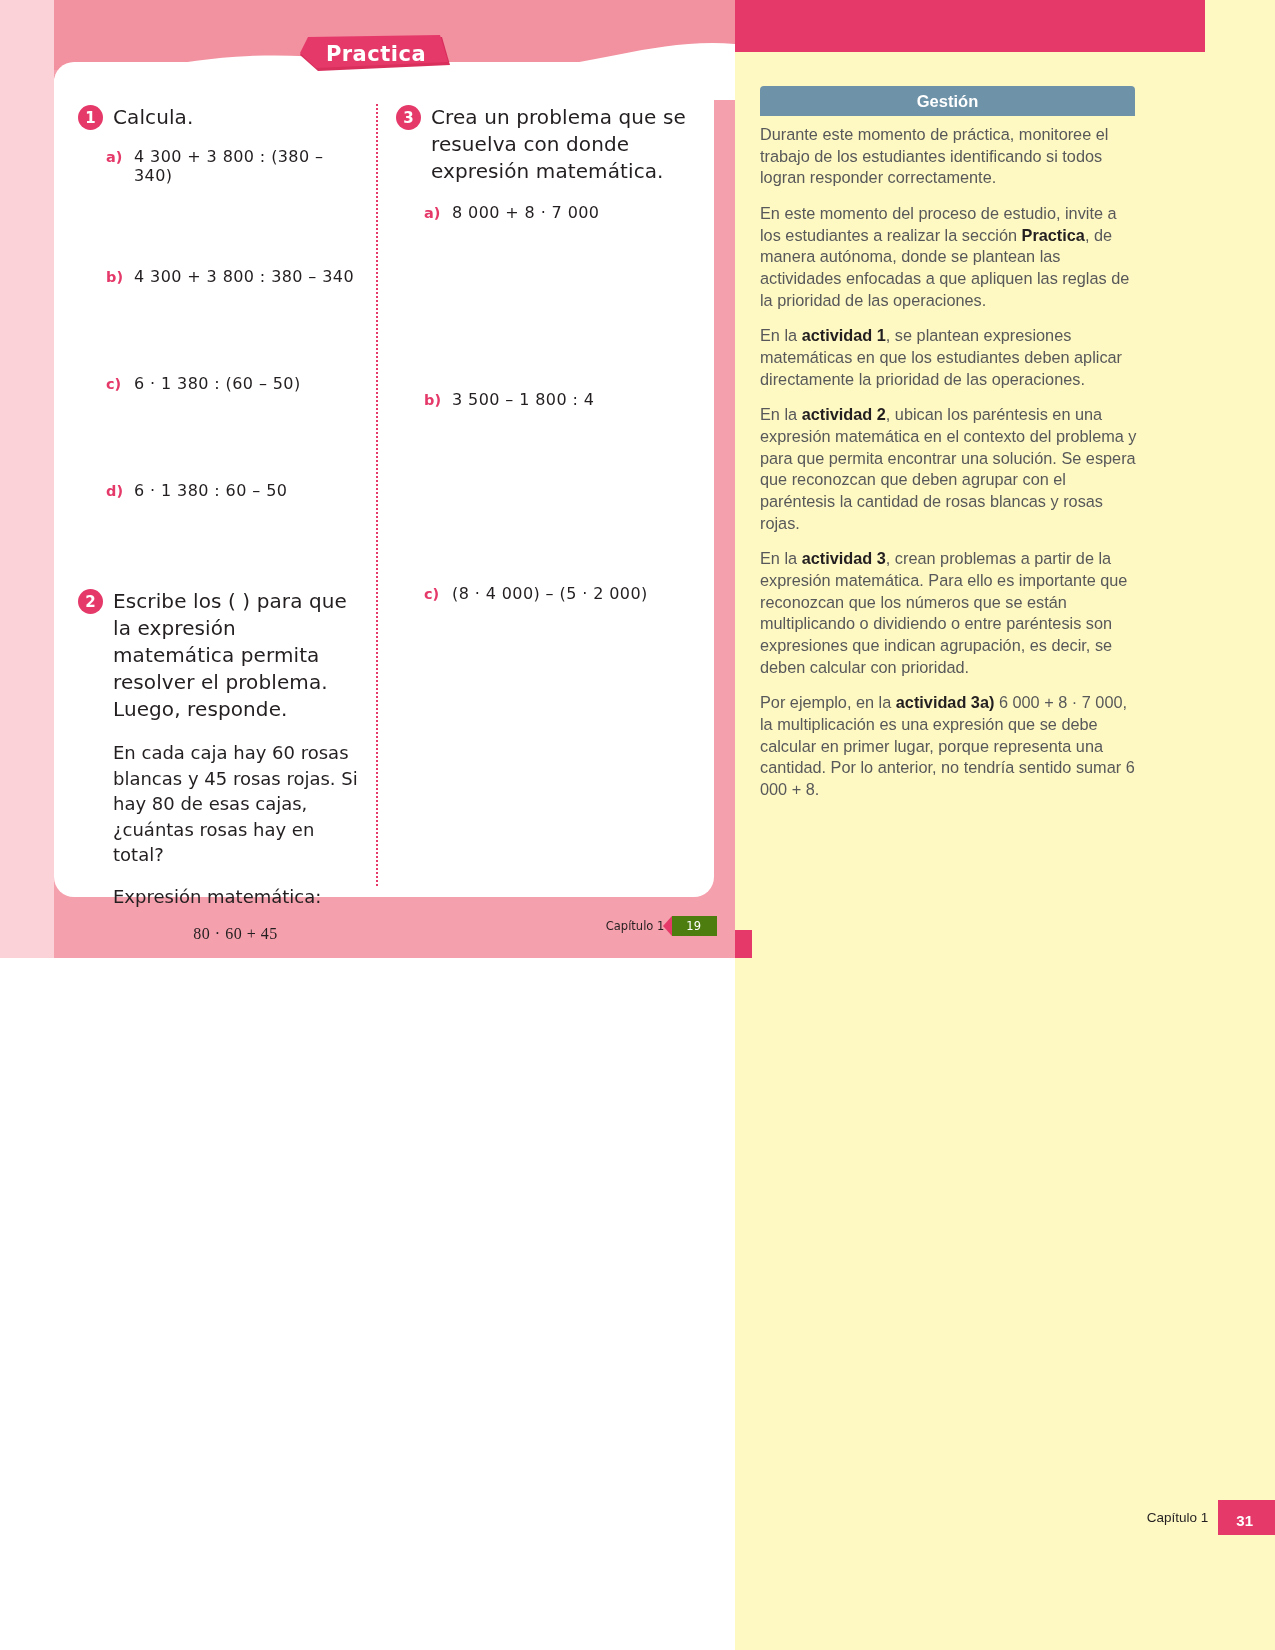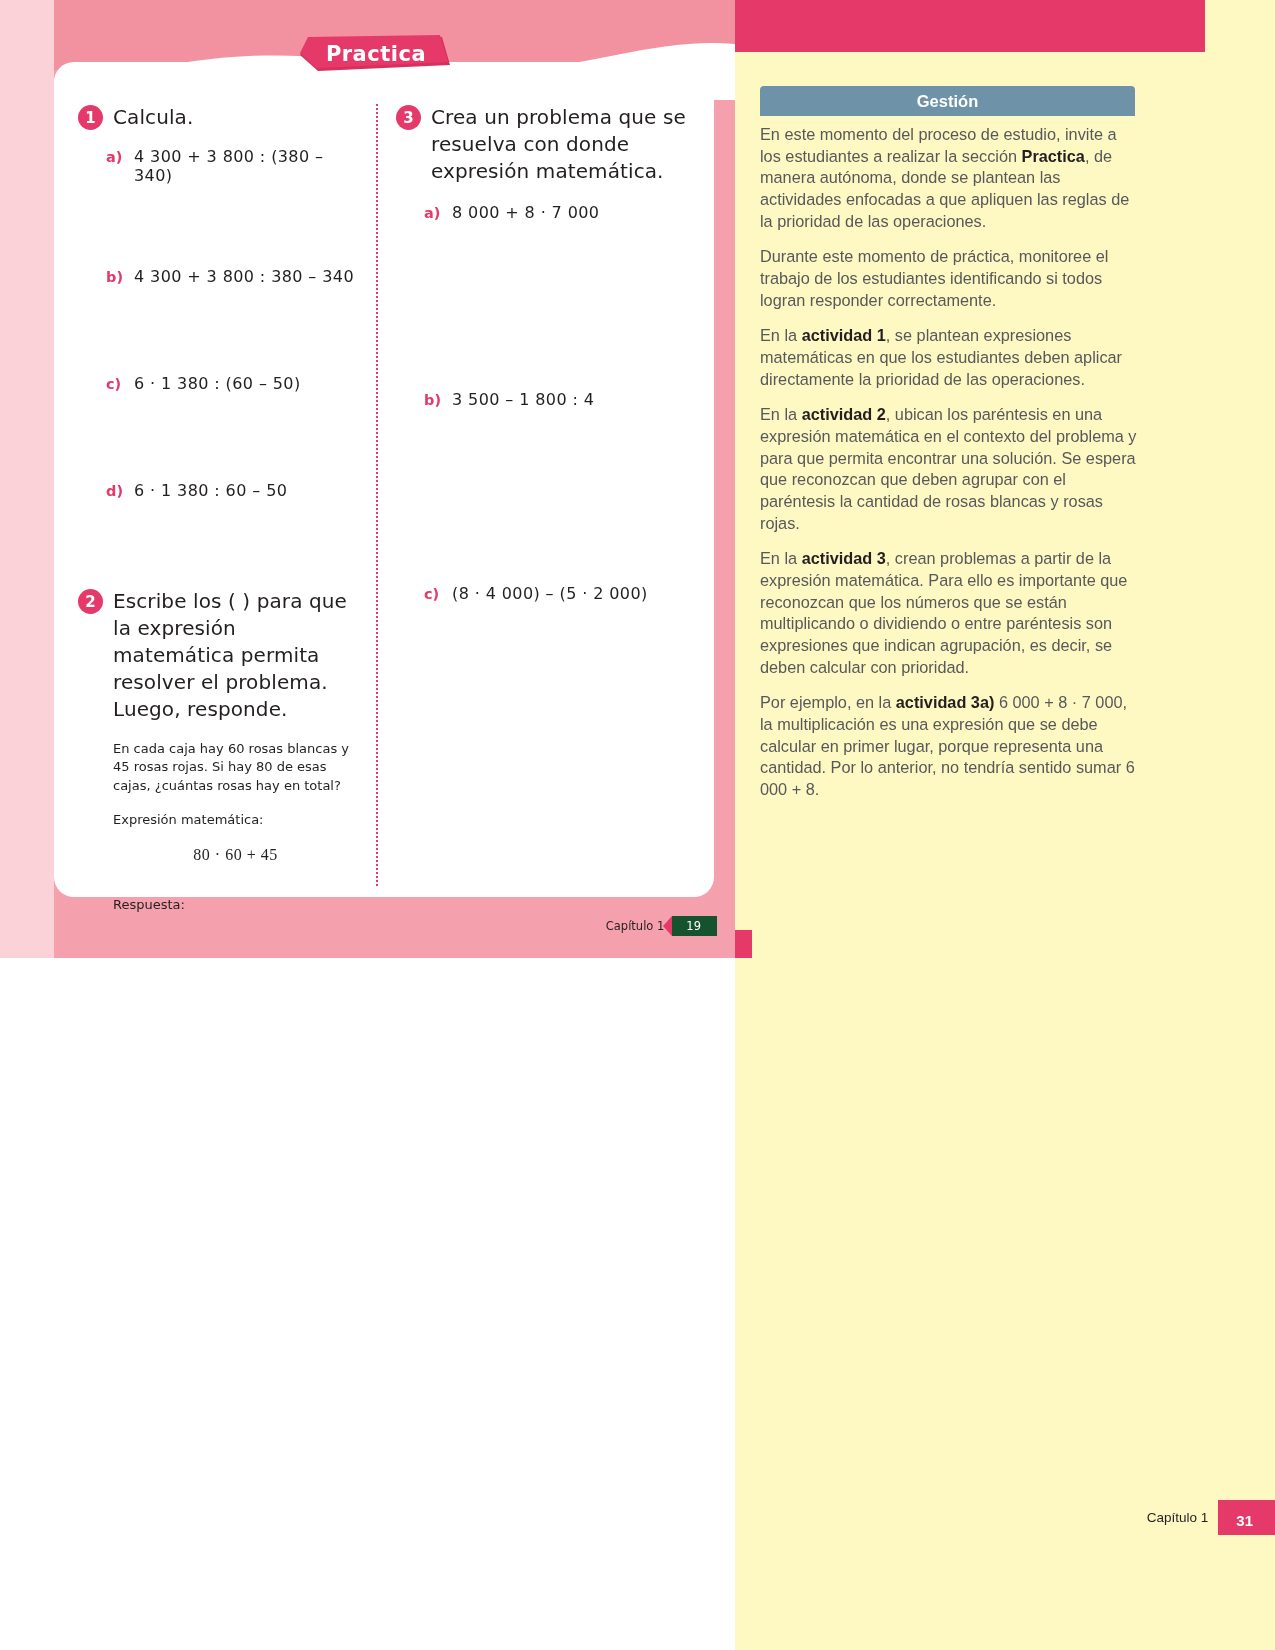--- a/index.html
+++ b/index.html
@@ -138,21 +138,21 @@
     font-size: 14.5px;
     width: 17px;
     flex: 0 0 auto;
   }
   .item-expr {
     color: #231f20;
     font-size: 16px;
     letter-spacing: 0.4px;
   }
   .body-text {
-    font-size: 13px;
+    font-size: 18px;
     line-height: 1.42;
     color: #231f20;
     font-family: "DejaVu Sans", sans-serif;
   }
   .centered-expr {
     text-align: center;
     font-size: 16px;
     color: #231f20;
     font-family: Liberation Serif, serif;
     letter-spacing: 0.5px;
@@ -172,21 +172,21 @@
     z-index: 6;
   }
   #footer-chapter {
     font-size: 11.5px;
     color: #231f20;
     font-family: "DejaVu Sans", sans-serif;
     margin-right: 8px;
   }
   #footer-pagenum {
     position: relative;
-    background: #14532d;
+    background: #4d7c0f;
     color: #ffffff;
     font-size: 11.5px;
     font-family: "DejaVu Sans", sans-serif;
     padding: 3px 16px 3px 14px;
     display: inline-block;
   }
   #footer-pagenum::before {
     content: "";
     position: absolute;
     left: -9px;
@@ -380,22 +380,22 @@
 <div id="teacher-col">
 
   <div id="top-red-bar"></div>
   <div id="pink-edge-tab"></div>
 
   <div id="gestion-header">
     <span id="gestion-title">Gestión</span>
   </div>
 
   <div id="gestion-body">
+      <p>Durante este momento de práctica, monitoree el trabajo de los estudiantes identificando si todos logran responder correctamente.</p>
       <p>En este momento del proceso de estudio, invite a los estudiantes a realizar la sección <b>Practica</b>, de manera autónoma, donde se plantean las actividades enfocadas a que apliquen las reglas de la prioridad de las operaciones.</p>
-      <p>Durante este momento de práctica, monitoree el trabajo de los estudiantes identificando si todos logran responder correctamente.</p>
       <p>En la <b>actividad 1</b>, se plantean expresiones matemáticas en que los estudiantes deben aplicar directamente la prioridad de las operaciones.</p>
       <p>En la <b>actividad 2</b>, ubican los paréntesis en una expresión matemática en el contexto del problema y para que permita encontrar una solución. Se espera que reconozcan que deben agrupar con el paréntesis la cantidad de rosas blancas y rosas rojas.</p>
       <p>En la <b>actividad 3</b>, crean problemas a partir de la expresión matemática. Para ello es importante que reconozcan que los números que se están multiplicando o dividiendo o entre paréntesis son expresiones que indican agrupación, es decir, se deben calcular con prioridad.</p>
       <p>Por ejemplo, en la <b>actividad 3a)</b> 6 000 + 8 · 7 000, la multiplicación es una expresión que se debe calcular en primer lugar, porque representa una cantidad. Por lo anterior, no tendría sentido sumar 6 000 + 8.</p>
     </div>
 
   <div id="teacher-footer">
     <span id="teacher-footer-chapter">Capítulo 1</span>
     <span id="teacher-footer-pagenum">31</span>
   </div>

